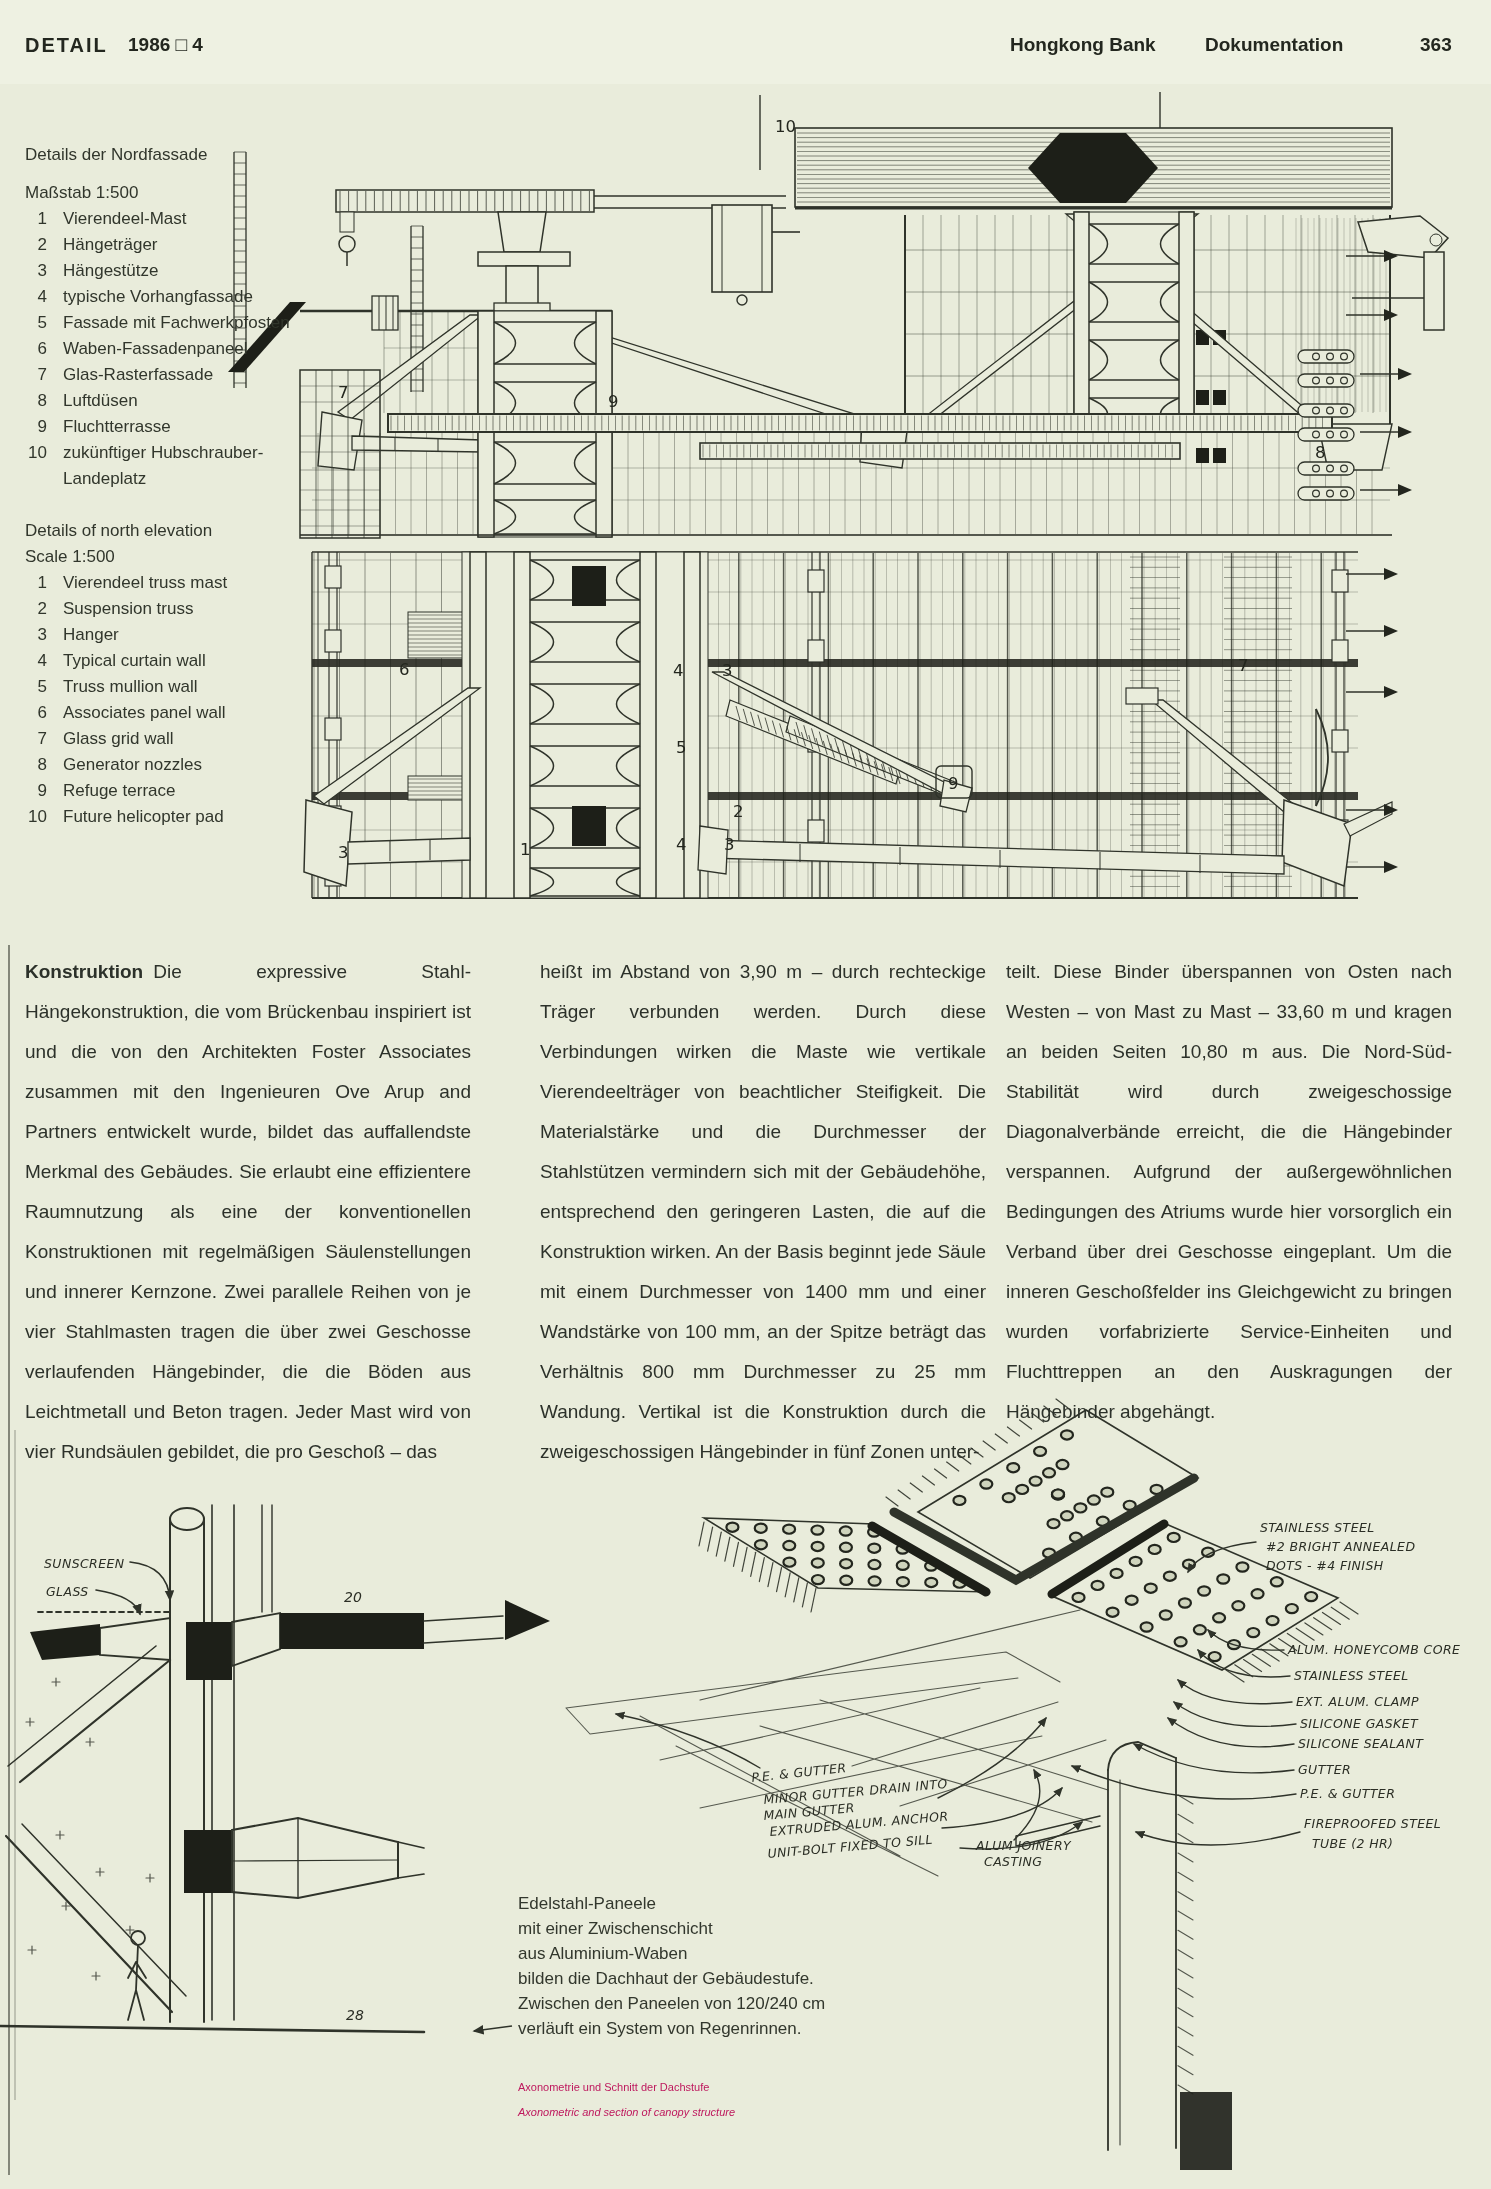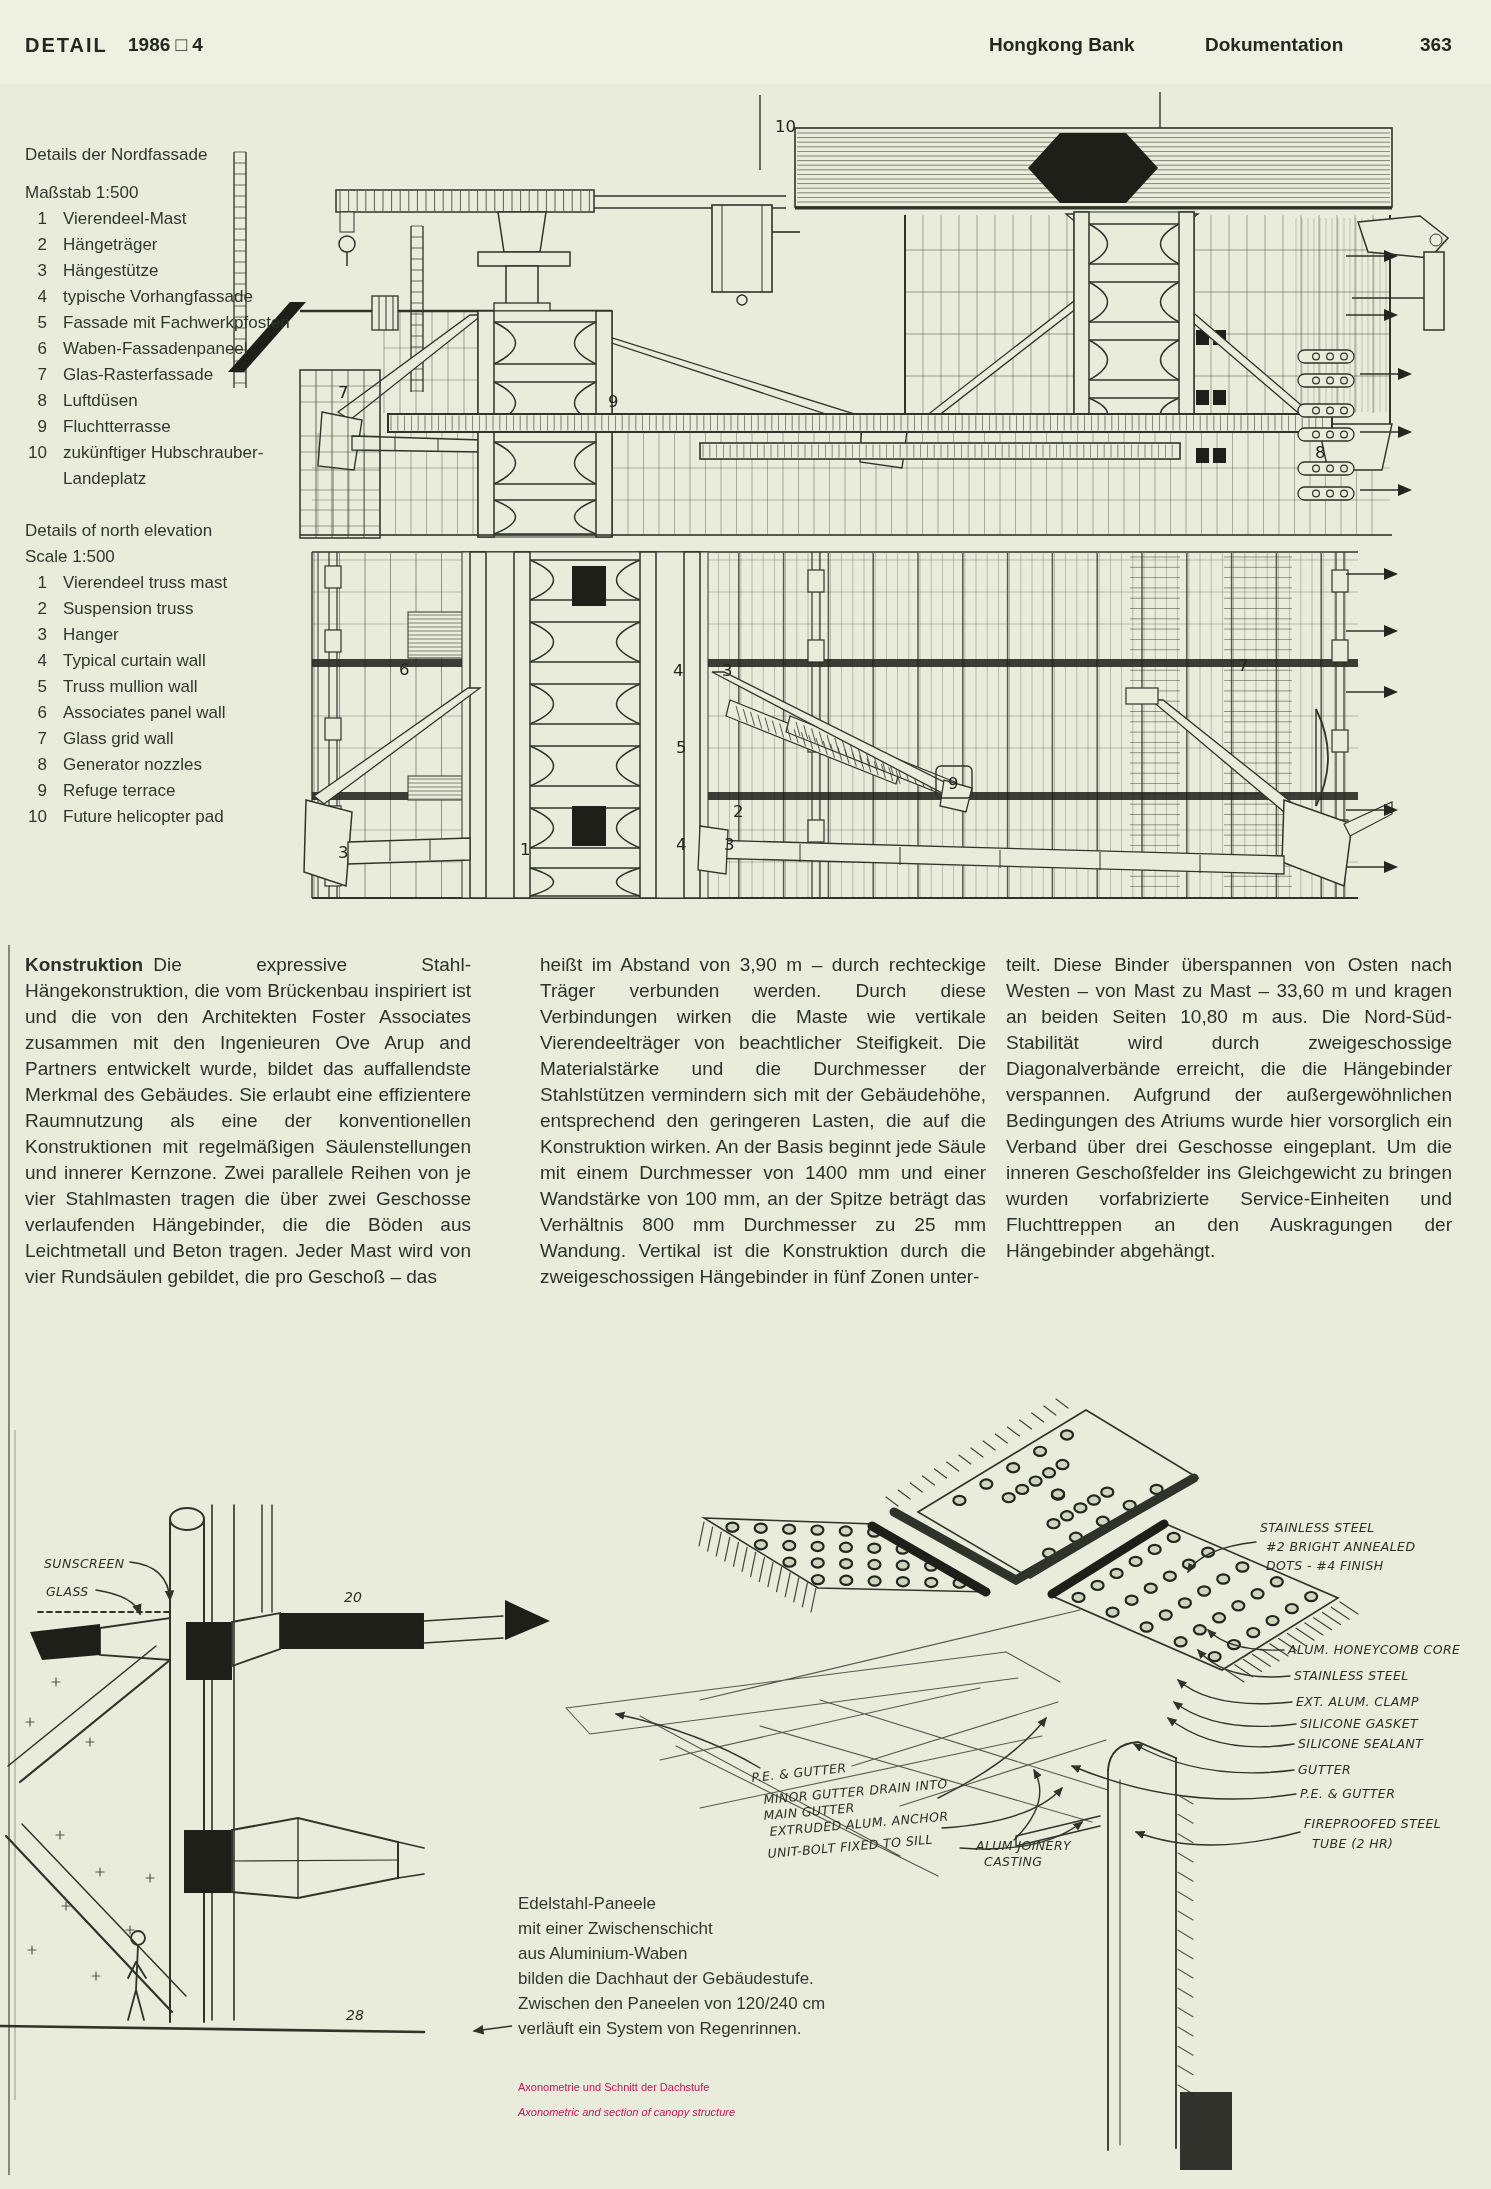--- a/index.html
+++ b/index.html
@@ -3,32 +3,32 @@
 <meta charset="utf-8">
 <style>
   html,body{margin:0;padding:0}
   body{width:1491px;height:2189px;position:relative;overflow:hidden;
        background:#e9ecdb;font-family:"Liberation Sans",sans-serif;color:#2d322a}
   
   .hdr{position:absolute;top:34px;left:0;width:1376px;height:30px;z-index:3}
   .hdr span{position:absolute;font-weight:bold;font-size:19px;color:#23271f}
   .hdr .journal{left:25px;letter-spacing:2px;font-size:20px}
   .hdr .issue{left:128px}
-  .hdr .project{left:989px}
+  .hdr .project{left:1010px}
   .hdr .section{left:1205px}
   .hdr .pageno{left:1420px}
   
   .legend{position:absolute;left:25px;top:142px;width:292px;z-index:3;font-size:17px;line-height:26px;color:#31362c}
   .lg-title{margin-bottom:12px}
   .lg-row{display:flex}
   .lg-num{width:22px;text-align:right;flex:none}
   .lg-label{padding-left:16px}
   .lg-en{margin-top:26px;}
   
-  .col{position:absolute;top:952px;width:446px;z-index:3;font-size:19px;line-height:26px;
+  .col{position:absolute;top:952px;width:446px;z-index:3;font-size:19px;line-height:40px;
        text-align:justify;color:#2c312a}
   #col1{left:25px}#col2{left:540px}#col3{left:1006px}
   .col b{font-weight:bold;padding-right:10px}
   
   .cap{position:absolute;left:518px;top:1891px;z-index:3;font-size:17px;line-height:25px;color:#32372d}
   .cap span{display:block}
   .cap2{position:absolute;left:518px;top:2075px;z-index:3;font-size:11px;line-height:25px;color:#be185d}
   .cap2 .it{display:block;font-style:italic}
   svg{position:absolute;left:0;top:0;z-index:1}
   svg text{user-select:none}

